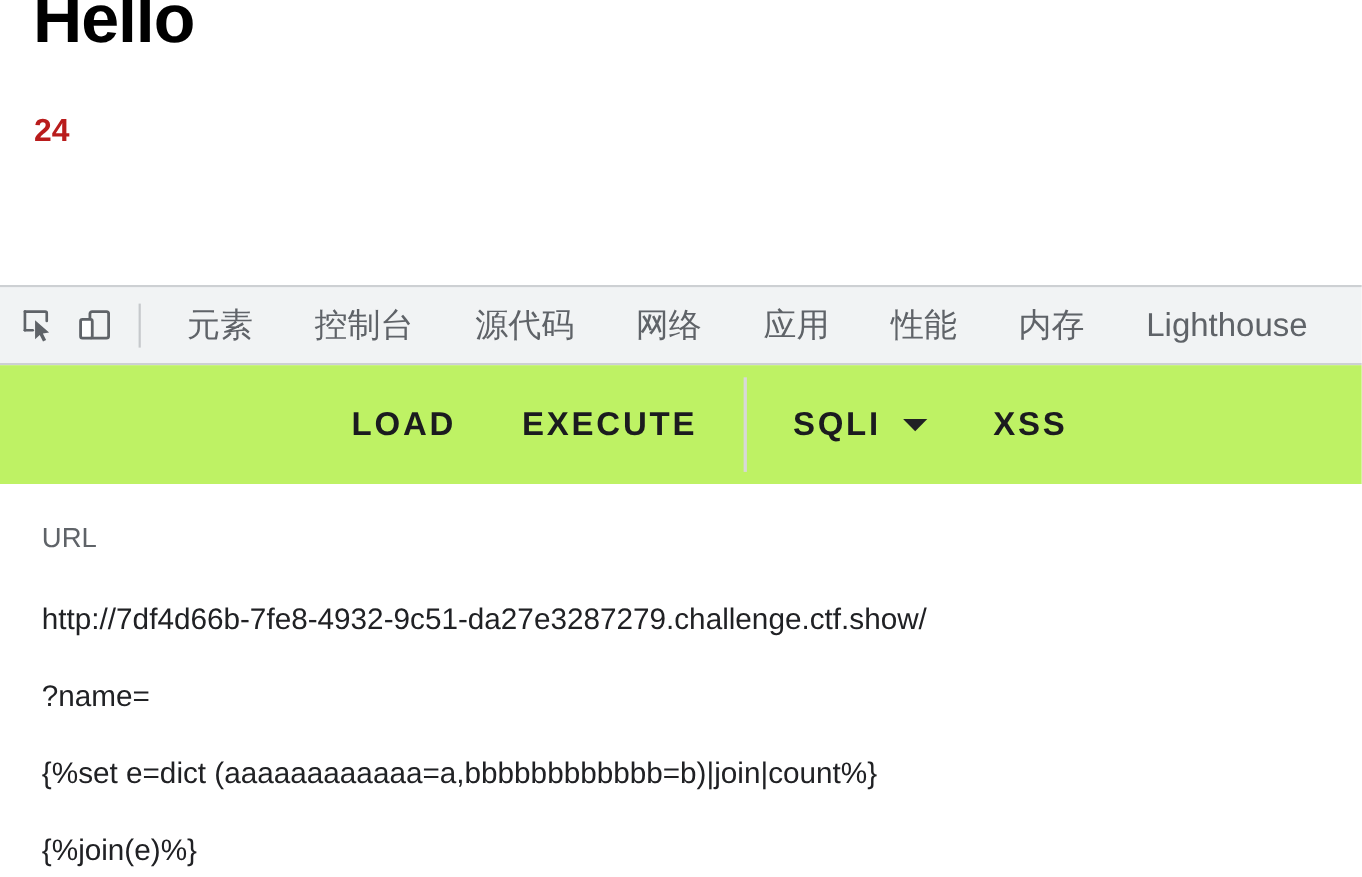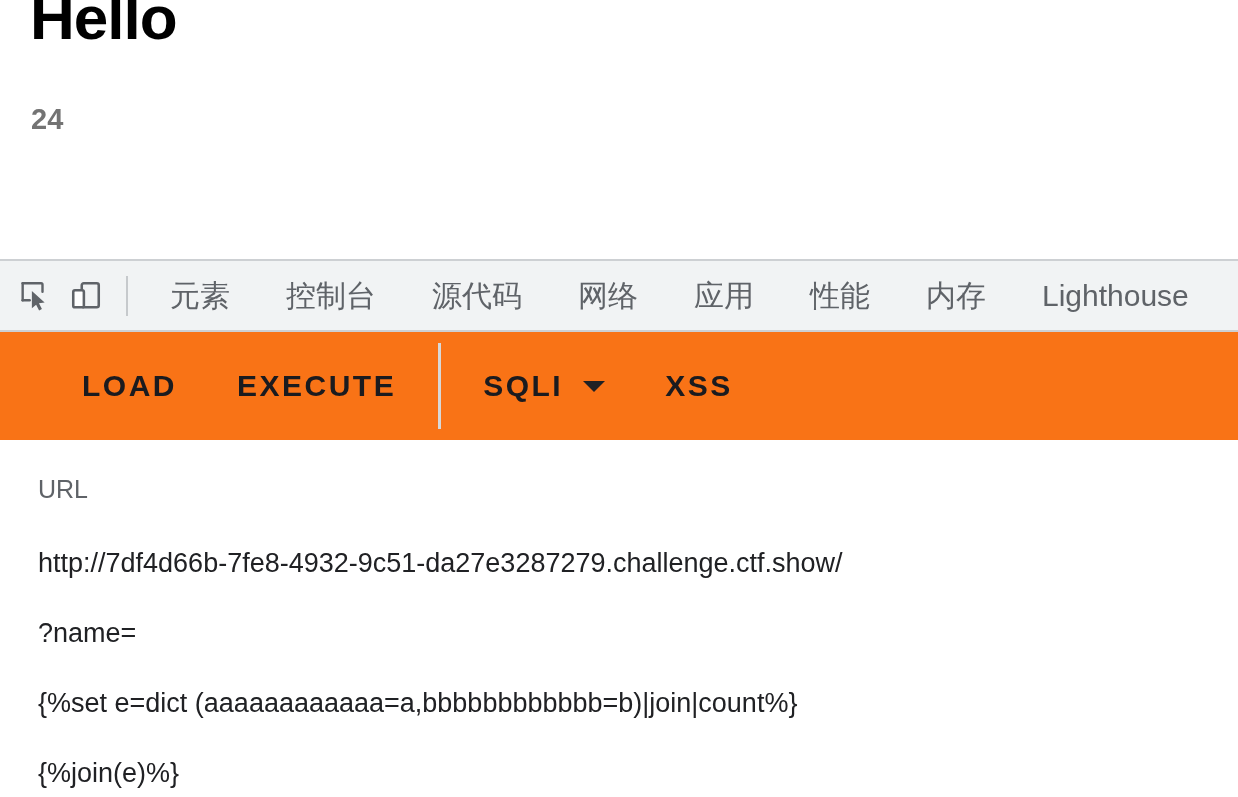--- a/index.html
+++ b/index.html
@@ -35,21 +35,21 @@
     color: #000;
     white-space: nowrap;
   }
   .page-subheading {
     position: absolute;
     left: 15px;
     top: 104px;
     font-size: 29px;
     font-weight: bold;
     line-height: 1.1;
-    color: #737373;
+    color: #b91c1c;
     white-space: nowrap;
   }
 
   
   .devtools {
     position: absolute;
     left: 0; top: 259px;
     width: 1238px;
     height: 538px;
     background: #ffffff;
@@ -102,25 +102,26 @@
     line-height: 69px;
     cursor: pointer;
     white-space: nowrap;
     font-family: "Liberation Sans", sans-serif;
   }
 
   
   .dt-toolbar {
     position: relative;
     height: 108px;
-    background: #f97316;
-    display: flex;
-    align-items: center;
-    overflow: hidden;
-    white-space: nowrap;
+    background: #bef264;
+    display: flex;
+    align-items: center;
+    overflow: hidden;
+    white-space: nowrap;
+    justify-content: center;
   }
   .tb-btn {
     flex: 0 0 auto;
     display: flex;
     align-items: center;
     font-size: 30px;
     font-weight: bold;
     letter-spacing: 2.5px;
     color: #1b1b1f;
     padding: 0 30px;

